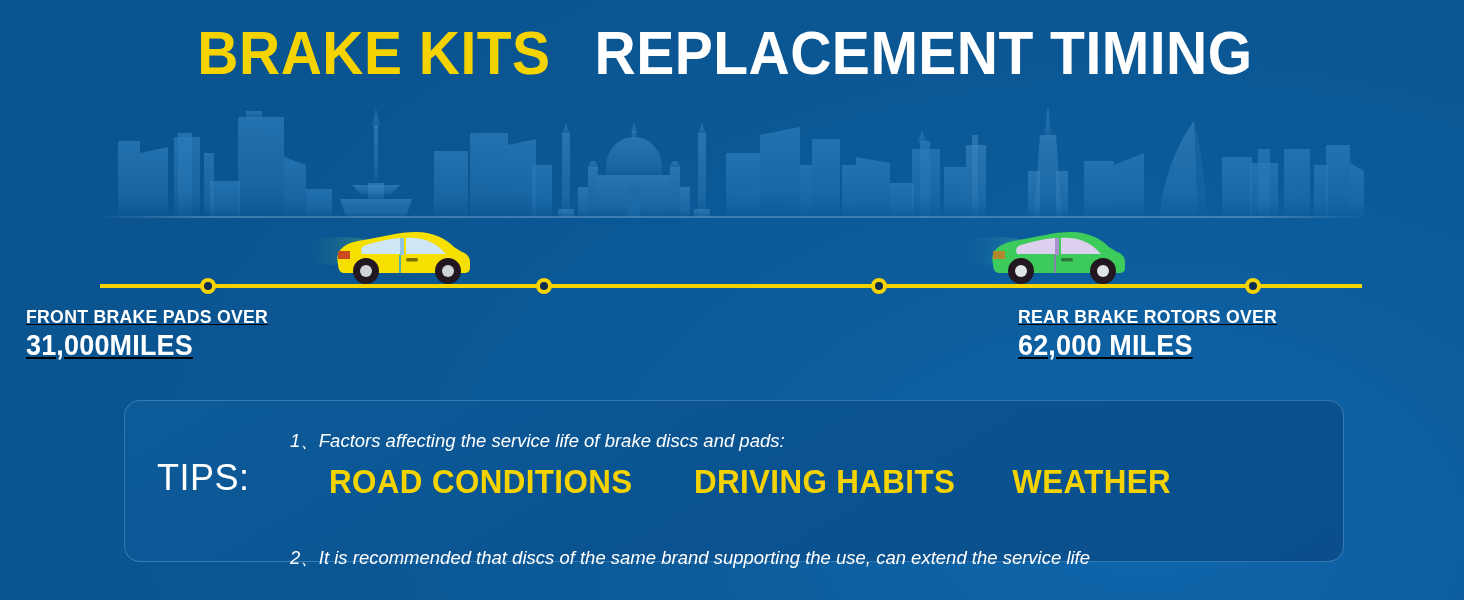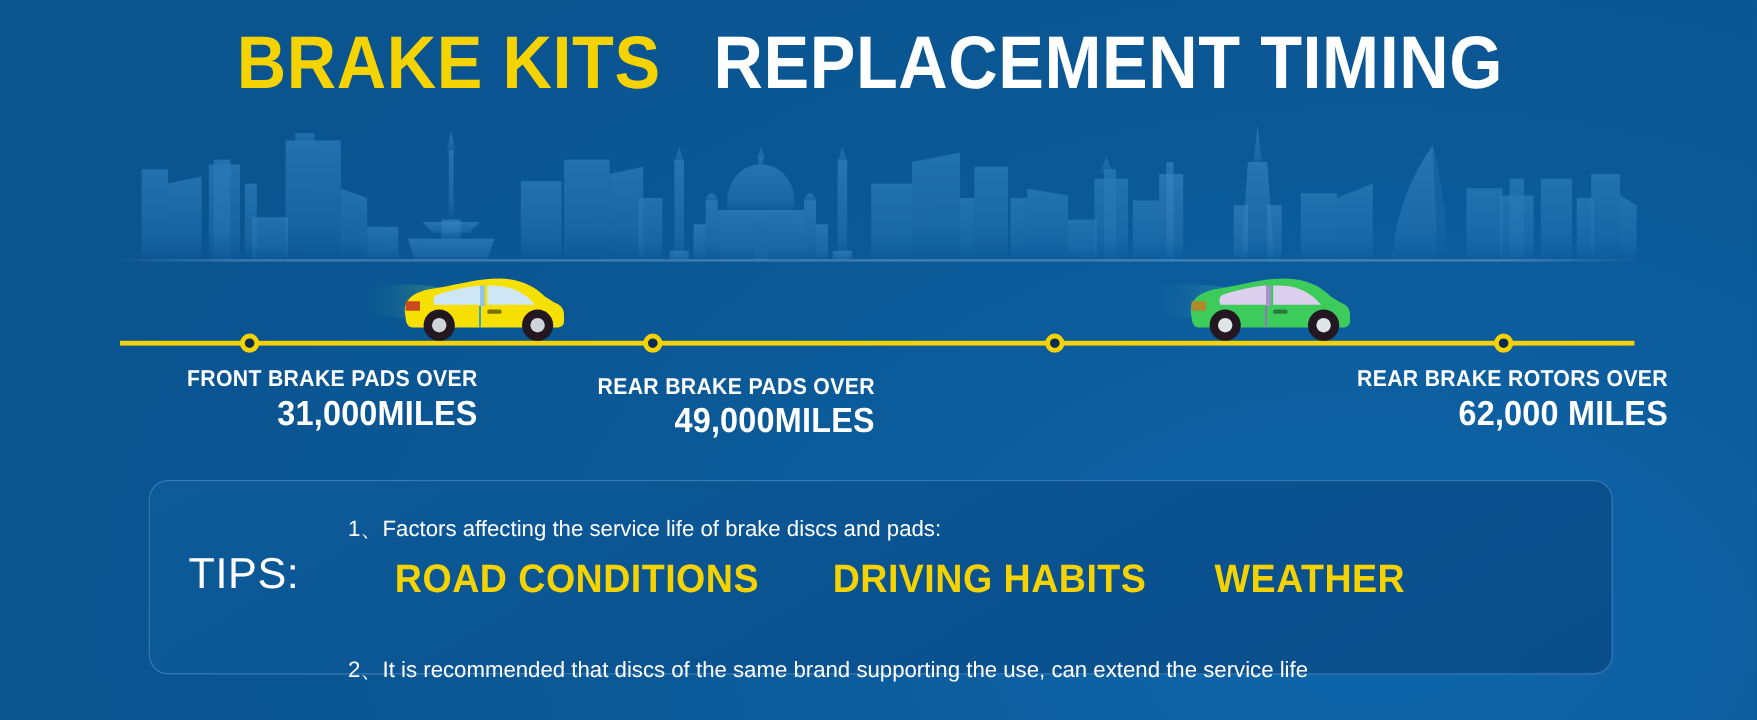--- a/index.html
+++ b/index.html
@@ -90,22 +90,23 @@
   .car {
     position: absolute;
     pointer-events: none;
   }
   .car-yellow { left: 300px; top: 218px; width: 200px; height: 68px; }
   .car-green  { left: 955px; top: 218px; width: 200px; height: 68px; }
 
   
   .stop {
     position: absolute;
-    text-align: right;
+    text-align: left;
     white-space: nowrap;
+    text-decoration: underline;
   }
   .stop-caption {
     font-family: "Liberation Sans Narrow", "Liberation Sans", sans-serif;
     font-size: 19px;
     font-weight: bold;
     color: #ffffff;
     letter-spacing: 0.3px;
     line-height: 1.15;
     transform: scaleX(0.93);
   }
@@ -141,20 +142,21 @@
     color: #ffffff;
     letter-spacing: 0.5px;
   }
   .tip-line {
     position: absolute;
     left: 165px;
     white-space: nowrap;
     color: #ffffff;
     font-size: 18.5px;
     line-height: 1;
+    font-style: italic;
   }
   .tip-line-1 { top: 31px; }
   .tip-line-2 { top: 116px; margin-top: 32px; }
   .tip-num {
     display: inline-block;
     min-width: 26px;
   }
   .keywords {
     position: absolute;
     left: 196px;
@@ -340,24 +342,20 @@
   <div class="marker" style="left:208px;"></div>
   <div class="marker" style="left:544px;"></div>
   <div class="marker" style="left:879px;"></div>
   <div class="marker" style="left:1253px;"></div>
 
   <div class="stop" style="left:12px; top:306px; width:400px;">
     <div class="stop-caption">FRONT BRAKE PADS OVER</div>
     <div class="stop-value">31,000MILES</div>
   </div>
 
-  <div class="stop" style="left:343px; top:312px; width:400px;">
-    <div class="stop-caption">REAR BRAKE PADS OVER</div>
-    <div class="stop-value">49,000MILES</div>
-  </div>
 
 
   <div class="stop" style="left:1004px; top:306px; width:400px;">
     <div class="stop-caption">REAR BRAKE ROTORS OVER</div>
     <div class="stop-value">62,000 MILES</div>
   </div>
 
   <div class="tips-panel">
     <div class="tips-label">TIPS:</div>
 

